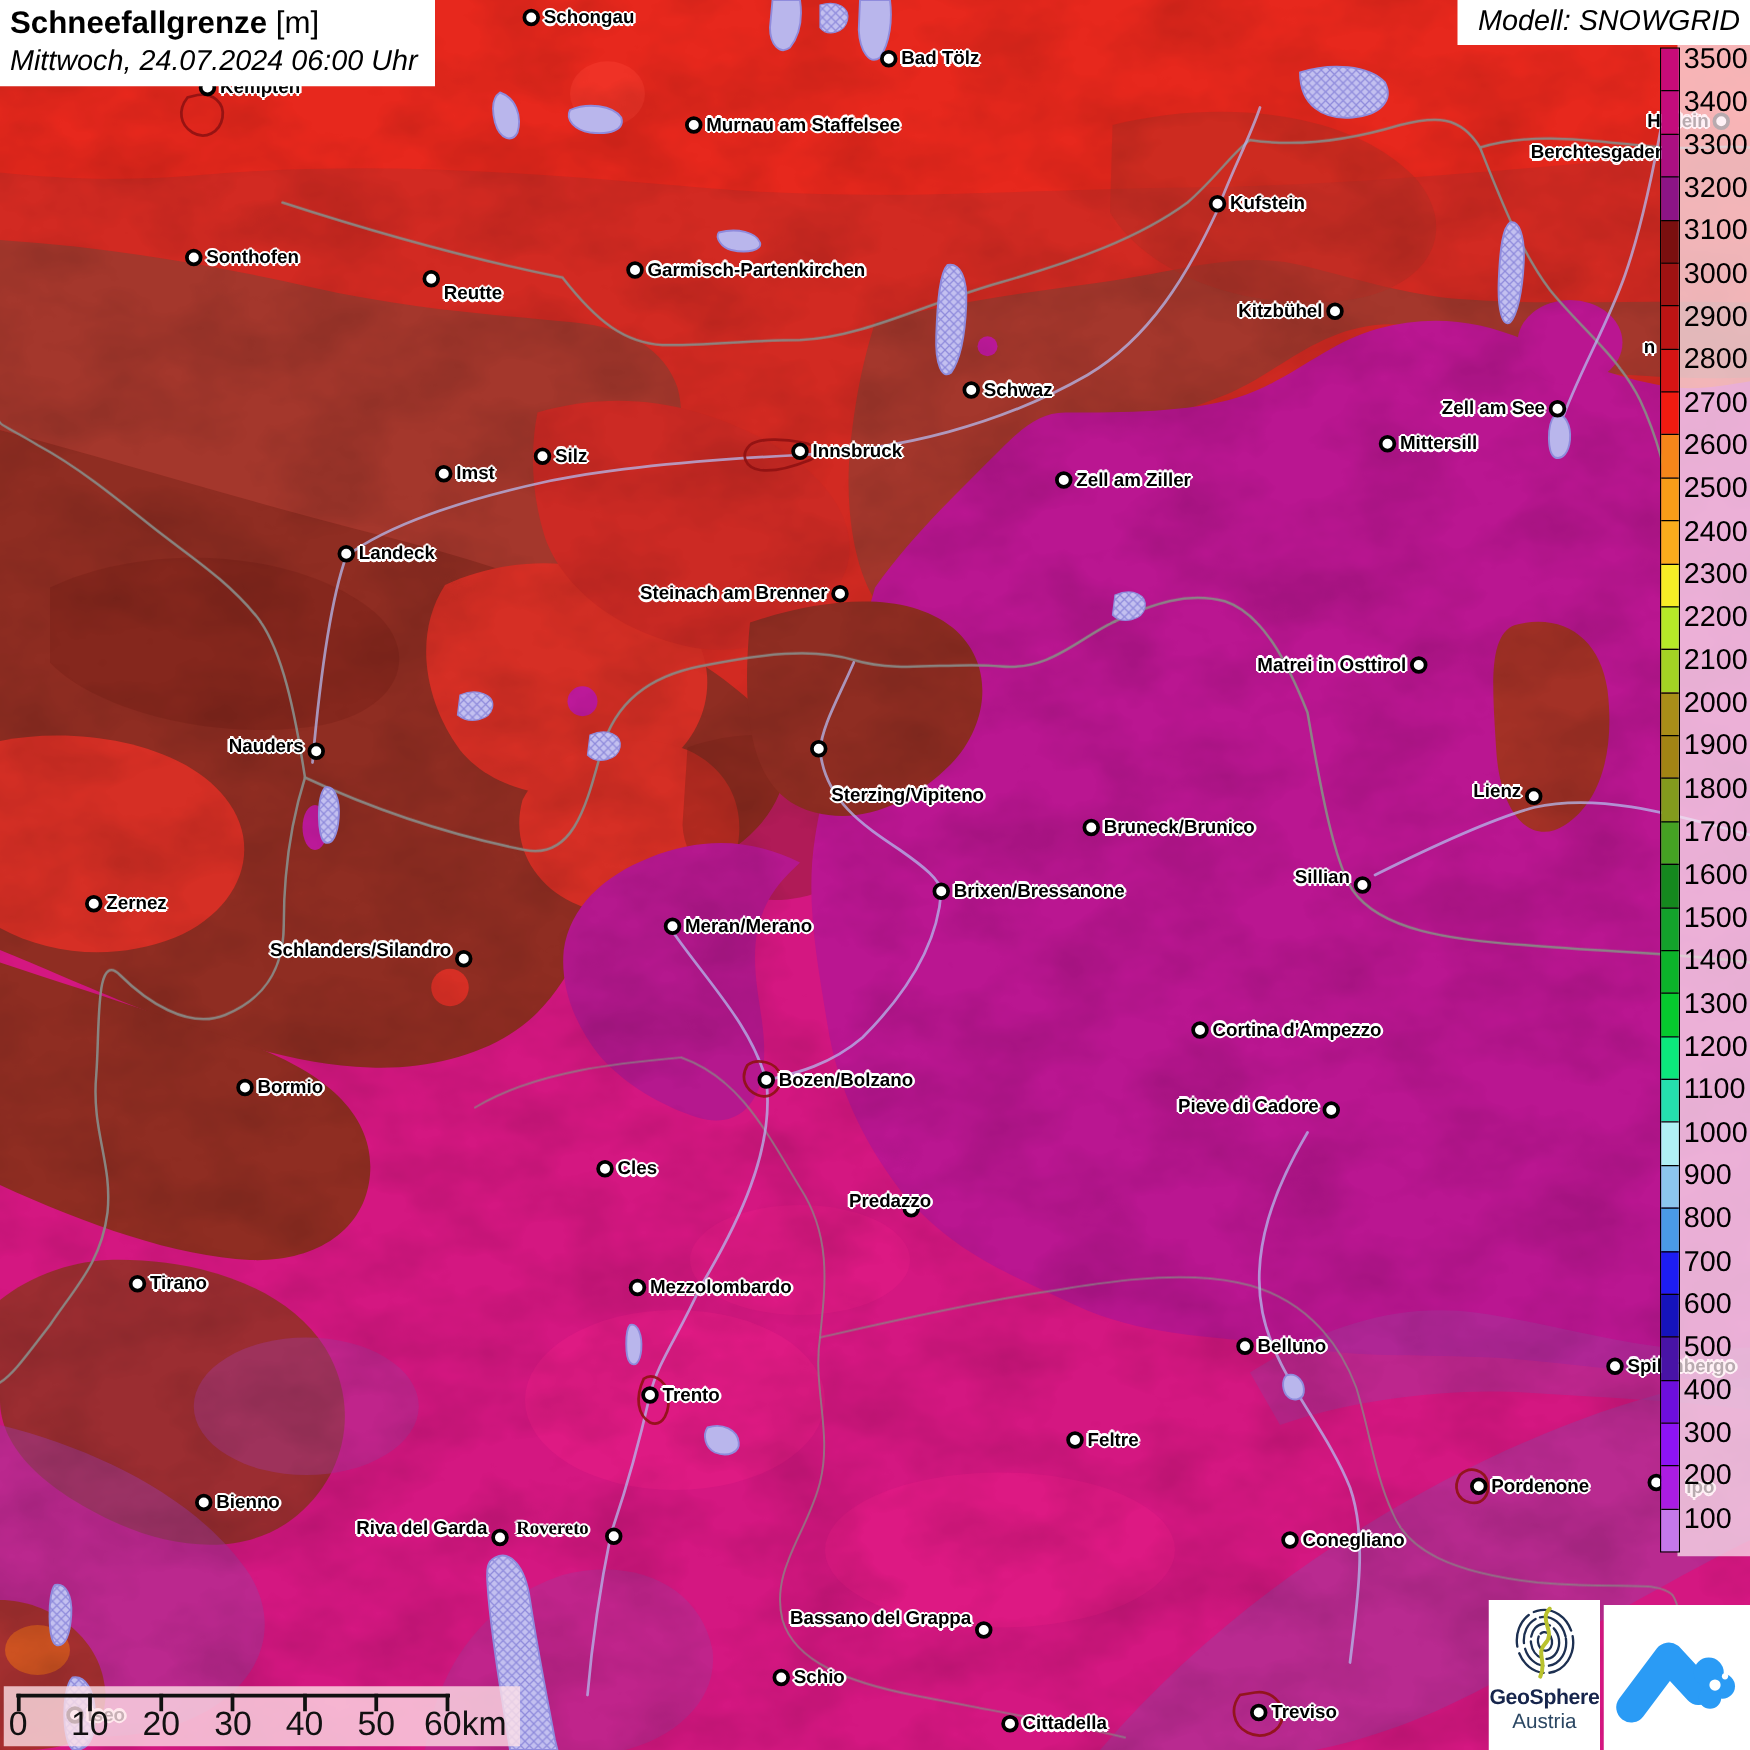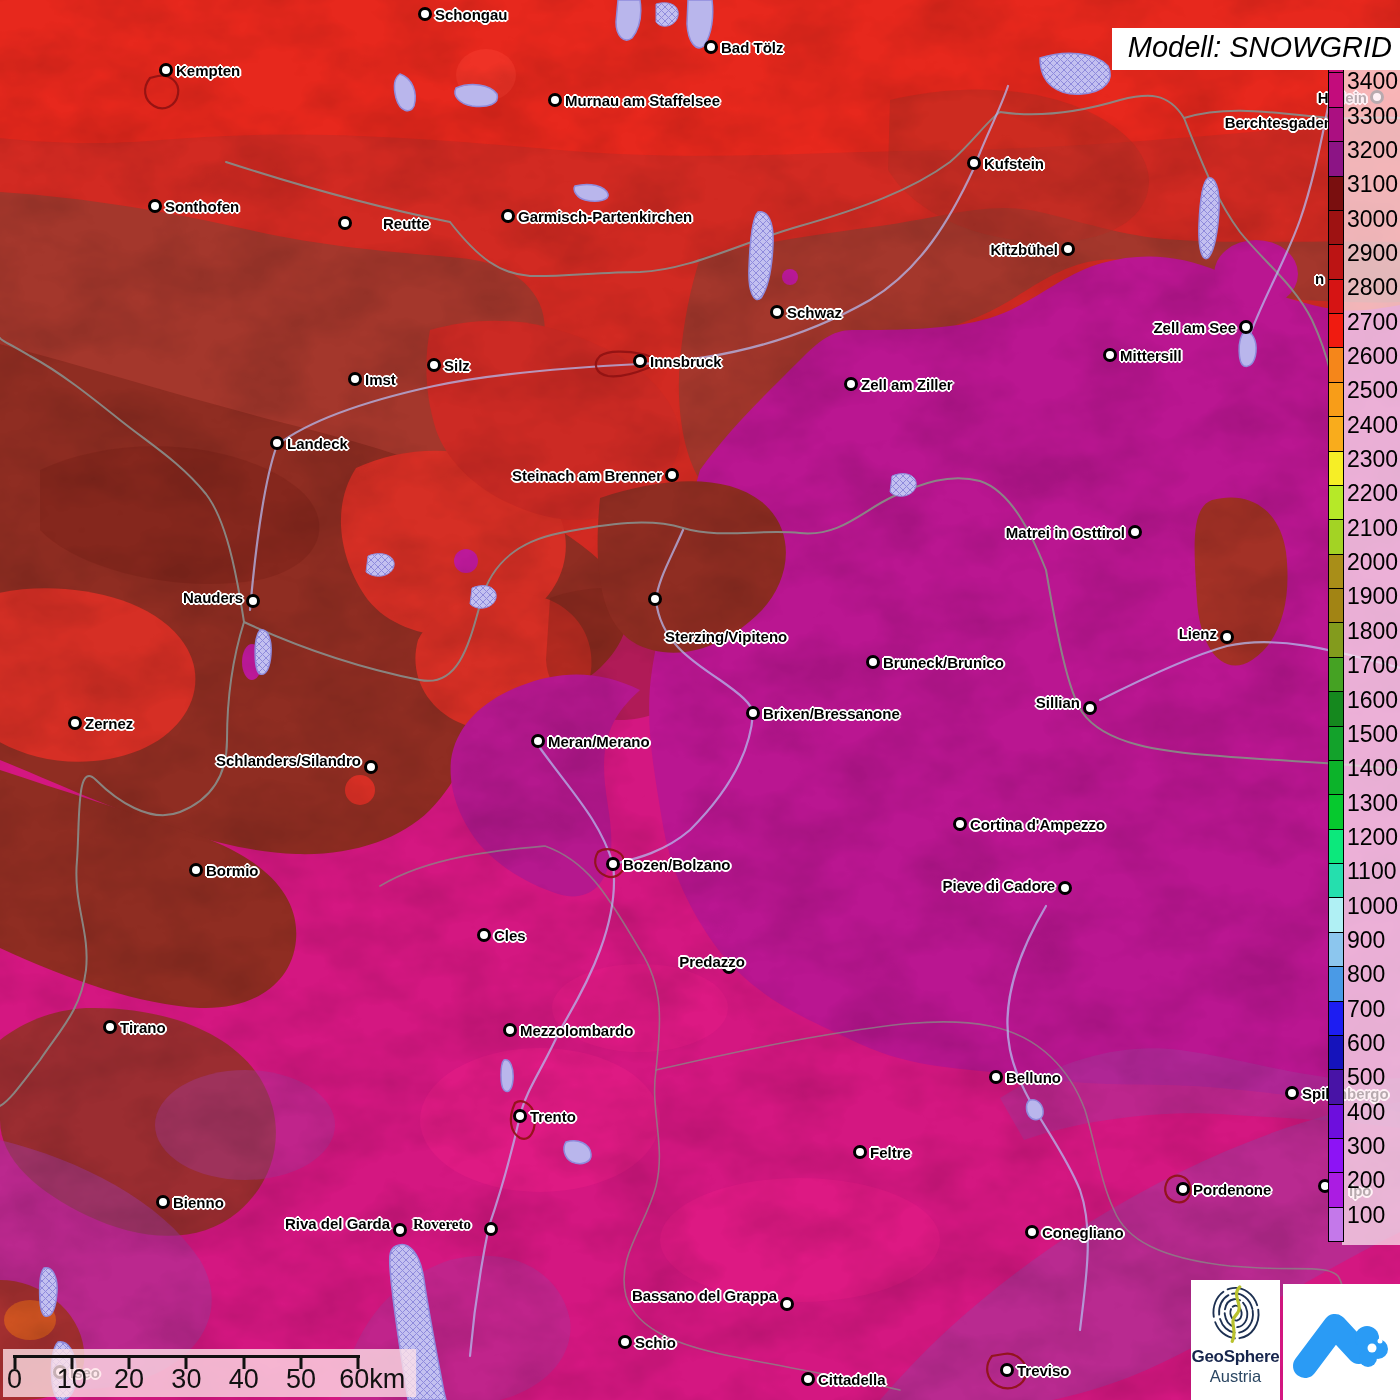--- a/index.html
+++ b/index.html
@@ -23,21 +23,21 @@
           border:1.5px solid #000;display:flex;flex-direction:column;box-sizing:content-box;}
   .cb-seg{flex:1 1 auto;border-top:1px solid #000;}
   .cb-seg:first-child{border-top:none;}
   .cb-lab{position:absolute;left:1347px;font-size:23px;color:#000;transform:translateY(-50%);}
   
   .titlebox{position:absolute;left:0;top:0;background:#fff;padding:4px 14px 7px 8px;z-index:5;}
   .t1{font-size:25px;color:#000;}
   .t1 .b{font-weight:bold;}
   .t2{font-size:23px;font-style:italic;color:#000;margin-top:2px;}
   .modelbox{position:absolute;right:0;top:0;background:#fff;padding:3px 8px 6px 16px;z-index:5;
-            font-size:29px;font-style:italic;color:#000;margin-top:28px;}
+            font-size:23px;font-style:italic;color:#000;}
   
   .scalebar{position:absolute;left:3px;top:1349px;width:413px;height:48px;z-index:4;
             background:rgba(255,226,232,0.78);}
   .sb-line{position:absolute;left:10px;top:6px;width:347px;height:3px;background:#111;}
   .sb-tick{position:absolute;top:6px;width:3px;height:14px;background:#111;transform:translateX(-50%);}
   .sb-lab{position:absolute;top:15px;font-size:27px;color:#111;transform:translateX(-50%);}
   
   .logobox{position:absolute;background:#fff;z-index:5;}
   .geos{left:1191px;top:1280px;width:89px;height:120px;text-align:center;}
   .geos svg{margin-top:5px;}
@@ -164,21 +164,21 @@
       <div class="cmark" style="left: 555px; top: 100px;"></div>
       <div class="clab sr" style="left: 565px; top: 100px;">Murnau am Staffelsee</div>
       <div class="cmark" style="left: 974px; top: 163px;"></div>
       <div class="clab sr" style="left: 984px; top: 163px;">Kufstein</div>
       <div class="clab sl" style="left: 1333px; top: 122px;">Berchtesgaden</div>
       <div class="cmark" style="left: 1377px; top: 97px;"></div>
       <div class="clab sl" style="left: 1367px; top: 97px;">Hallein</div>
       <div class="cmark" style="left: 155px; top: 206px;"></div>
       <div class="clab sr" style="left: 165px; top: 206px;">Sonthofen</div>
       <div class="cmark" style="left: 345px; top: 223px;"></div>
-      <div class="clab sr" style="left: 355px; top: 223px; margin-left: 28px;">Reutte</div>
+      <div class="clab sr" style="left: 355px; top: 235px;">Reutte</div>
       <div class="cmark" style="left: 508px; top: 216px;"></div>
       <div class="clab sr" style="left: 518px; top: 216px;">Garmisch-Partenkirchen</div>
       <div class="cmark" style="left: 1068px; top: 249px;"></div>
       <div class="clab sl" style="left: 1058px; top: 249px;">Kitzbühel</div>
       <div class="cmark" style="left: 777px; top: 312px;"></div>
       <div class="clab sr" style="left: 787px; top: 312px;">Schwaz</div>
       <div class="cmark" style="left: 1246px; top: 327px;"></div>
       <div class="clab sl" style="left: 1236px; top: 327px;">Zell am See</div>
       <div class="cmark" style="left: 1110px; top: 355px;"></div>
       <div class="clab sr" style="left: 1120px; top: 355px;">Mittersill</div>
@@ -332,20 +332,24 @@
       <div class="cb-lab" style="top: 974.257px;">800</div>
       <div class="cb-lab" style="top: 1008.6px;">700</div>
       <div class="cb-lab" style="top: 1042.94px;">600</div>
       <div class="cb-lab" style="top: 1077.29px;">500</div>
       <div class="cb-lab" style="top: 1111.63px;">400</div>
       <div class="cb-lab" style="top: 1145.97px;">300</div>
       <div class="cb-lab" style="top: 1180.31px;">200</div>
       <div class="cb-lab" style="top: 1214.66px;">100</div>
     </div>
 
+  <div class="titlebox">
+    <div class="t1"><span class="b">Schneefallgrenze</span> <span>[m]</span></div>
+    <div class="t2">Mittwoch, 24.07.2024 06:00 Uhr</div>
+  </div>
   <div class="modelbox"><span>Modell: SNOWGRID</span></div>
 
   <div class="scalebar">
     <div class="sb-line"></div>
     <div id="sb-ticks">
         <div class="sb-tick" style="left: 11.5px;"></div>
         <div class="sb-lab" style="left: 11.5px;">0</div>
         <div class="sb-tick" style="left: 68.8px;"></div>
         <div class="sb-lab" style="left: 68.8px;">10</div>
         <div class="sb-tick" style="left: 126.1px;"></div>

